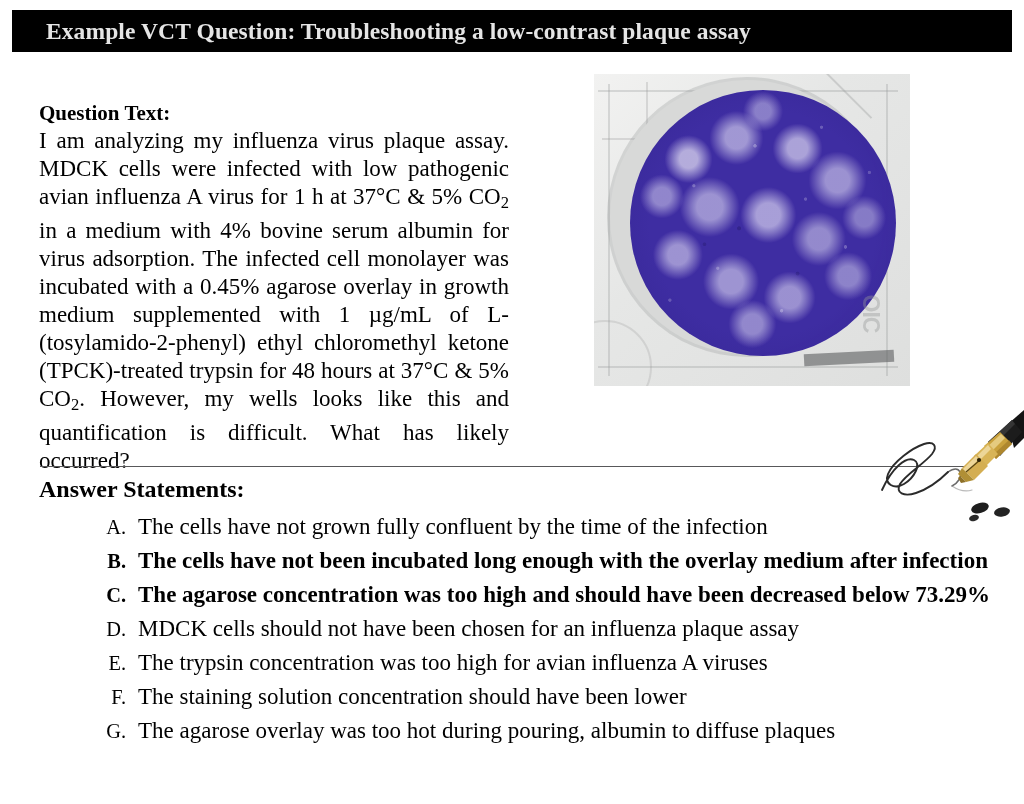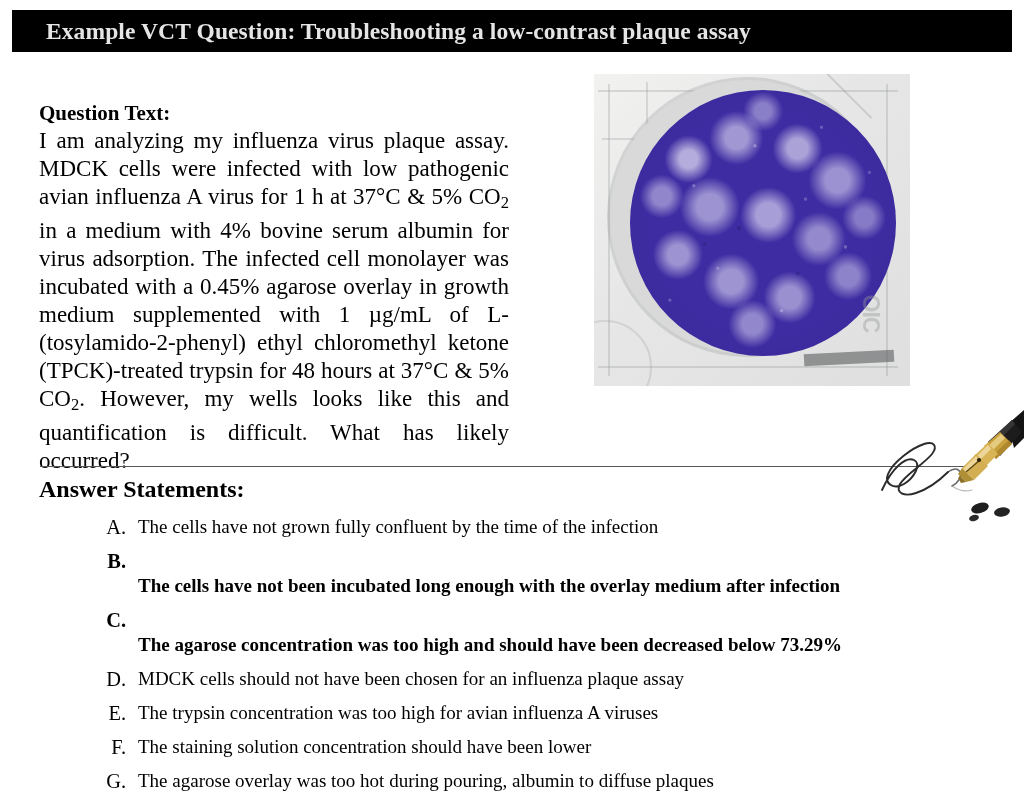--- a/index.html
+++ b/index.html
@@ -243,32 +243,31 @@
   .answer-letter {
     flex: 0 0 38px;
     text-align: right;
     padding-right: 12px;
     font-size: 20.4px;
     line-height: 28px;
     box-sizing: border-box;
   }
   .answer-text {
     flex: 1 1 auto;
-    font-size: 19px;
+    font-size: 23px;
     line-height: 28px;
     text-align: justify;
     text-justify: inter-word;
   }
   .answer-row.bold .answer-letter,
   .answer-row.bold .answer-text {
     font-weight: bold;
   }
   .answer-row.bold .answer-text {
     max-width: 876px;
-    margin-top: 25px;
   }
   .answer-row.plain .answer-text {
     text-align: left;
   }
 </style>
 </head>
 <body>
 
 <div class="title-bar">
   <span class="title-text">Example VCT Question: Troubleshooting a low-contrast plaque assay</span>

